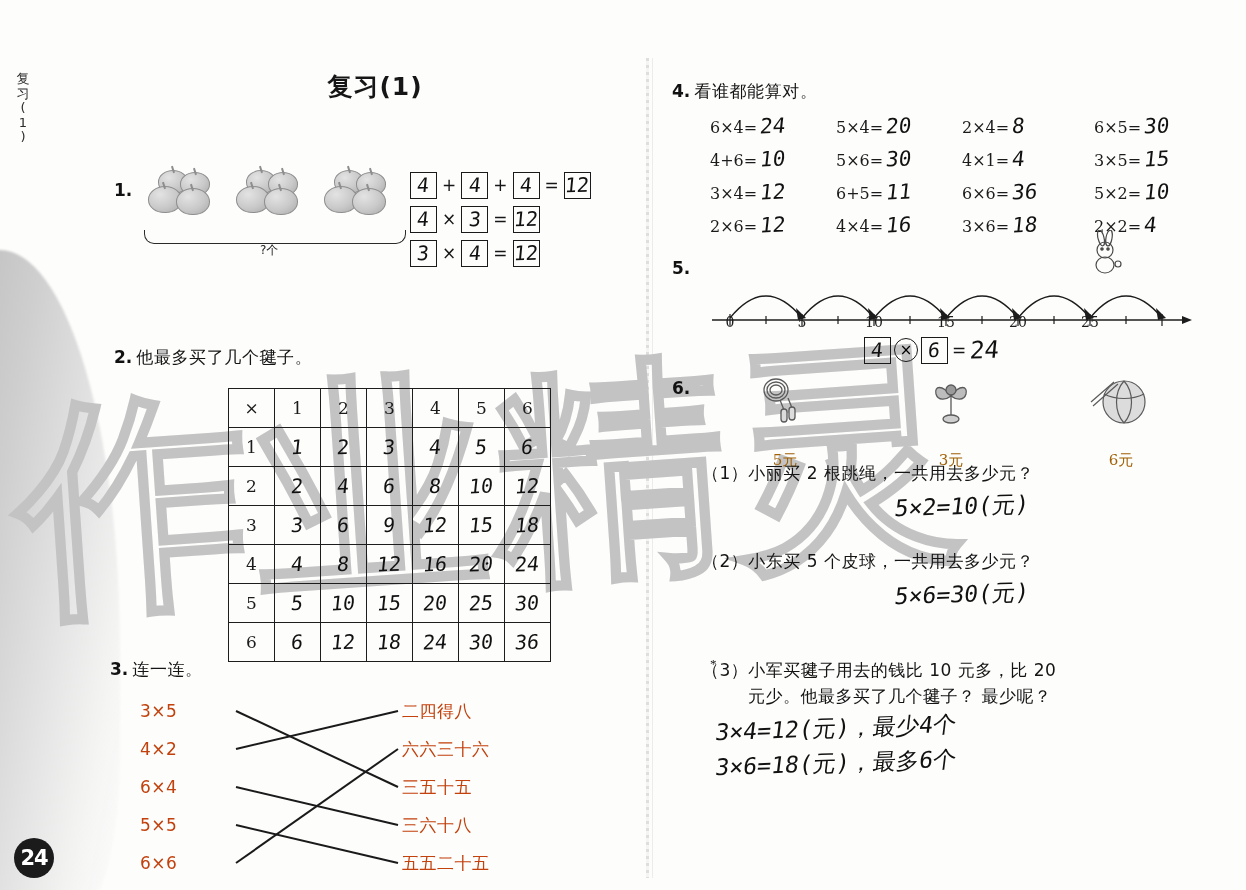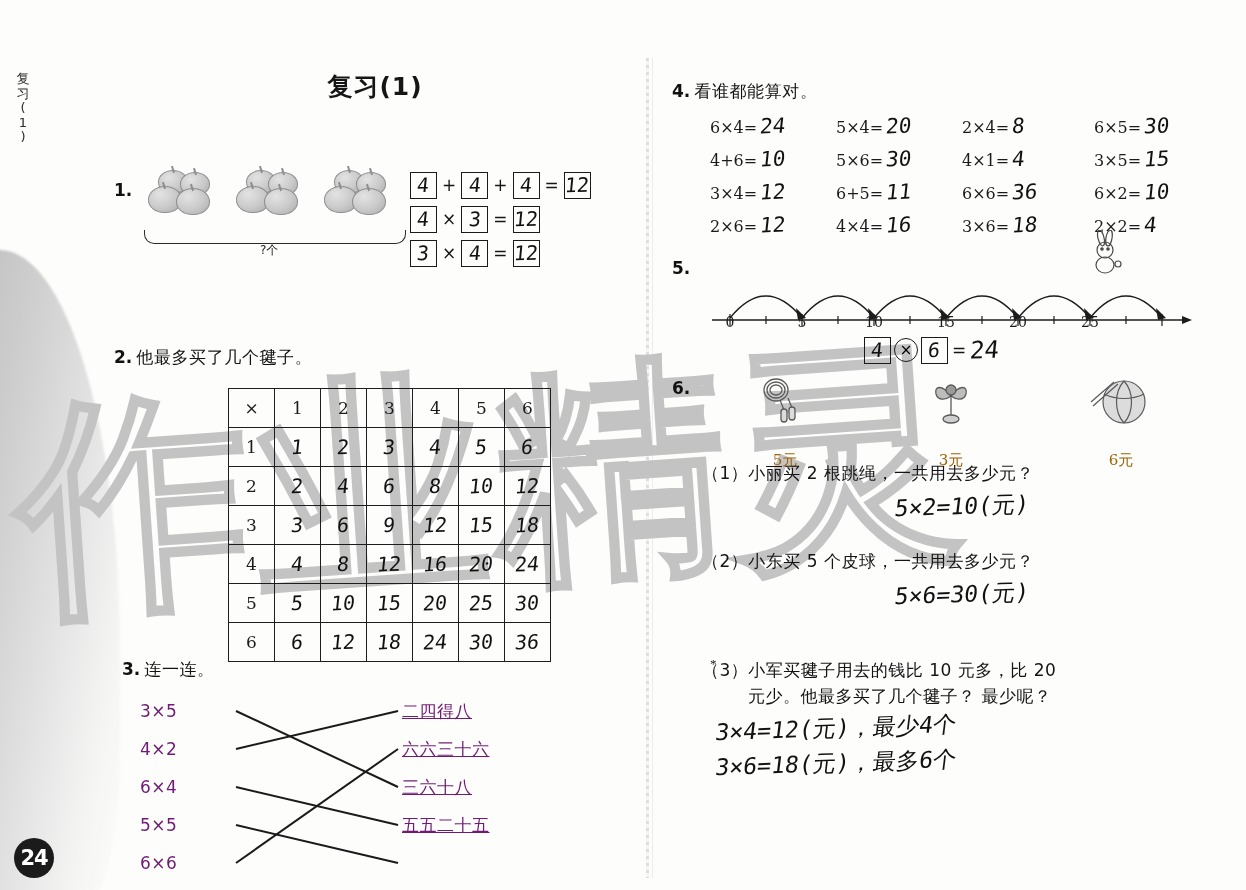--- a/index.html
+++ b/index.html
@@ -149,30 +149,30 @@
   table.mtable td.fill { padding:0; }
   table.mtable td.fill span {
     font-family:"DejaVu Sans Mono", monospace;
     font-size:20px; color:#111;
     display:inline-block;
     transform:skewX(-8deg) rotate(-2deg);
   }
 
   
   .q3 { position:absolute; left:0; top:600px; width:530px; height:250px; }
-  .q3 .head { position:absolute; left:12px; top:0; }
+  .q3 .head { position:absolute; left:0; top:0; }
   .match-wrap { position:absolute; left:30px; top:34px; width:470px; height:200px; }
   .mcol-l { position:absolute; left:0; top:0; width:110px; }
   .mcol-r { position:absolute; left:262px; top:0; width:210px; }
   .mitem {
     height:38px; display:flex; align-items:center;
-    font-family:"DejaVu Sans", sans-serif; font-size:17px; color:#701a75;
+    font-family:"DejaVu Sans", sans-serif; font-size:17px; color:#c2410c;
     letter-spacing:.5px;
   }
-  .mcol-r .mitem { justify-content:flex-start;text-decoration:underline; }
+  .mcol-r .mitem { justify-content:flex-start; }
   svg.links { position:absolute; left:0; top:0; width:470px; height:200px; overflow:visible; }
 
   
   .q4 { position:absolute; left:0; top:22px; width:560px; }
   .q4 .head { position:absolute; left:0; top:0; }
   .q4 .grid {
     position:absolute; left:38px; top:34px;
     display:grid; grid-template-columns:126px 126px 132px 150px;
     row-gap:9px;
     text-align:right;
@@ -414,20 +414,21 @@
         <div class="mcol-l">
           <div class="mitem">3×5</div>
           <div class="mitem">4×2</div>
           <div class="mitem">6×4</div>
           <div class="mitem">5×5</div>
           <div class="mitem">6×6</div>
         </div>
         <div class="mcol-r">
           <div class="mitem">二四得八</div>
           <div class="mitem">六六三十六</div>
+          <div class="mitem">三五十五</div>
           <div class="mitem">三六十八</div>
           <div class="mitem">五五二十五</div>
         </div>
       </div>
     </div>
   </div>
 
   <div class="col-right">
 
     <div class="q4">
@@ -476,21 +477,21 @@
           </div>
         <div class="calc">
             <span class="expr">6+5=</span>
             <span class="ans">11</span>
           </div>
         <div class="calc">
             <span class="expr">6×6=</span>
             <span class="ans">36</span>
           </div>
         <div class="calc">
-            <span class="expr">6×2=</span>
+            <span class="expr">5×2=</span>
             <span class="ans">10</span>
           </div>
 
         <div class="calc">
             <span class="expr">2×6=</span>
             <span class="ans">12</span>
           </div>
         <div class="calc">
             <span class="expr">4×4=</span>
             <span class="ans">16</span>

